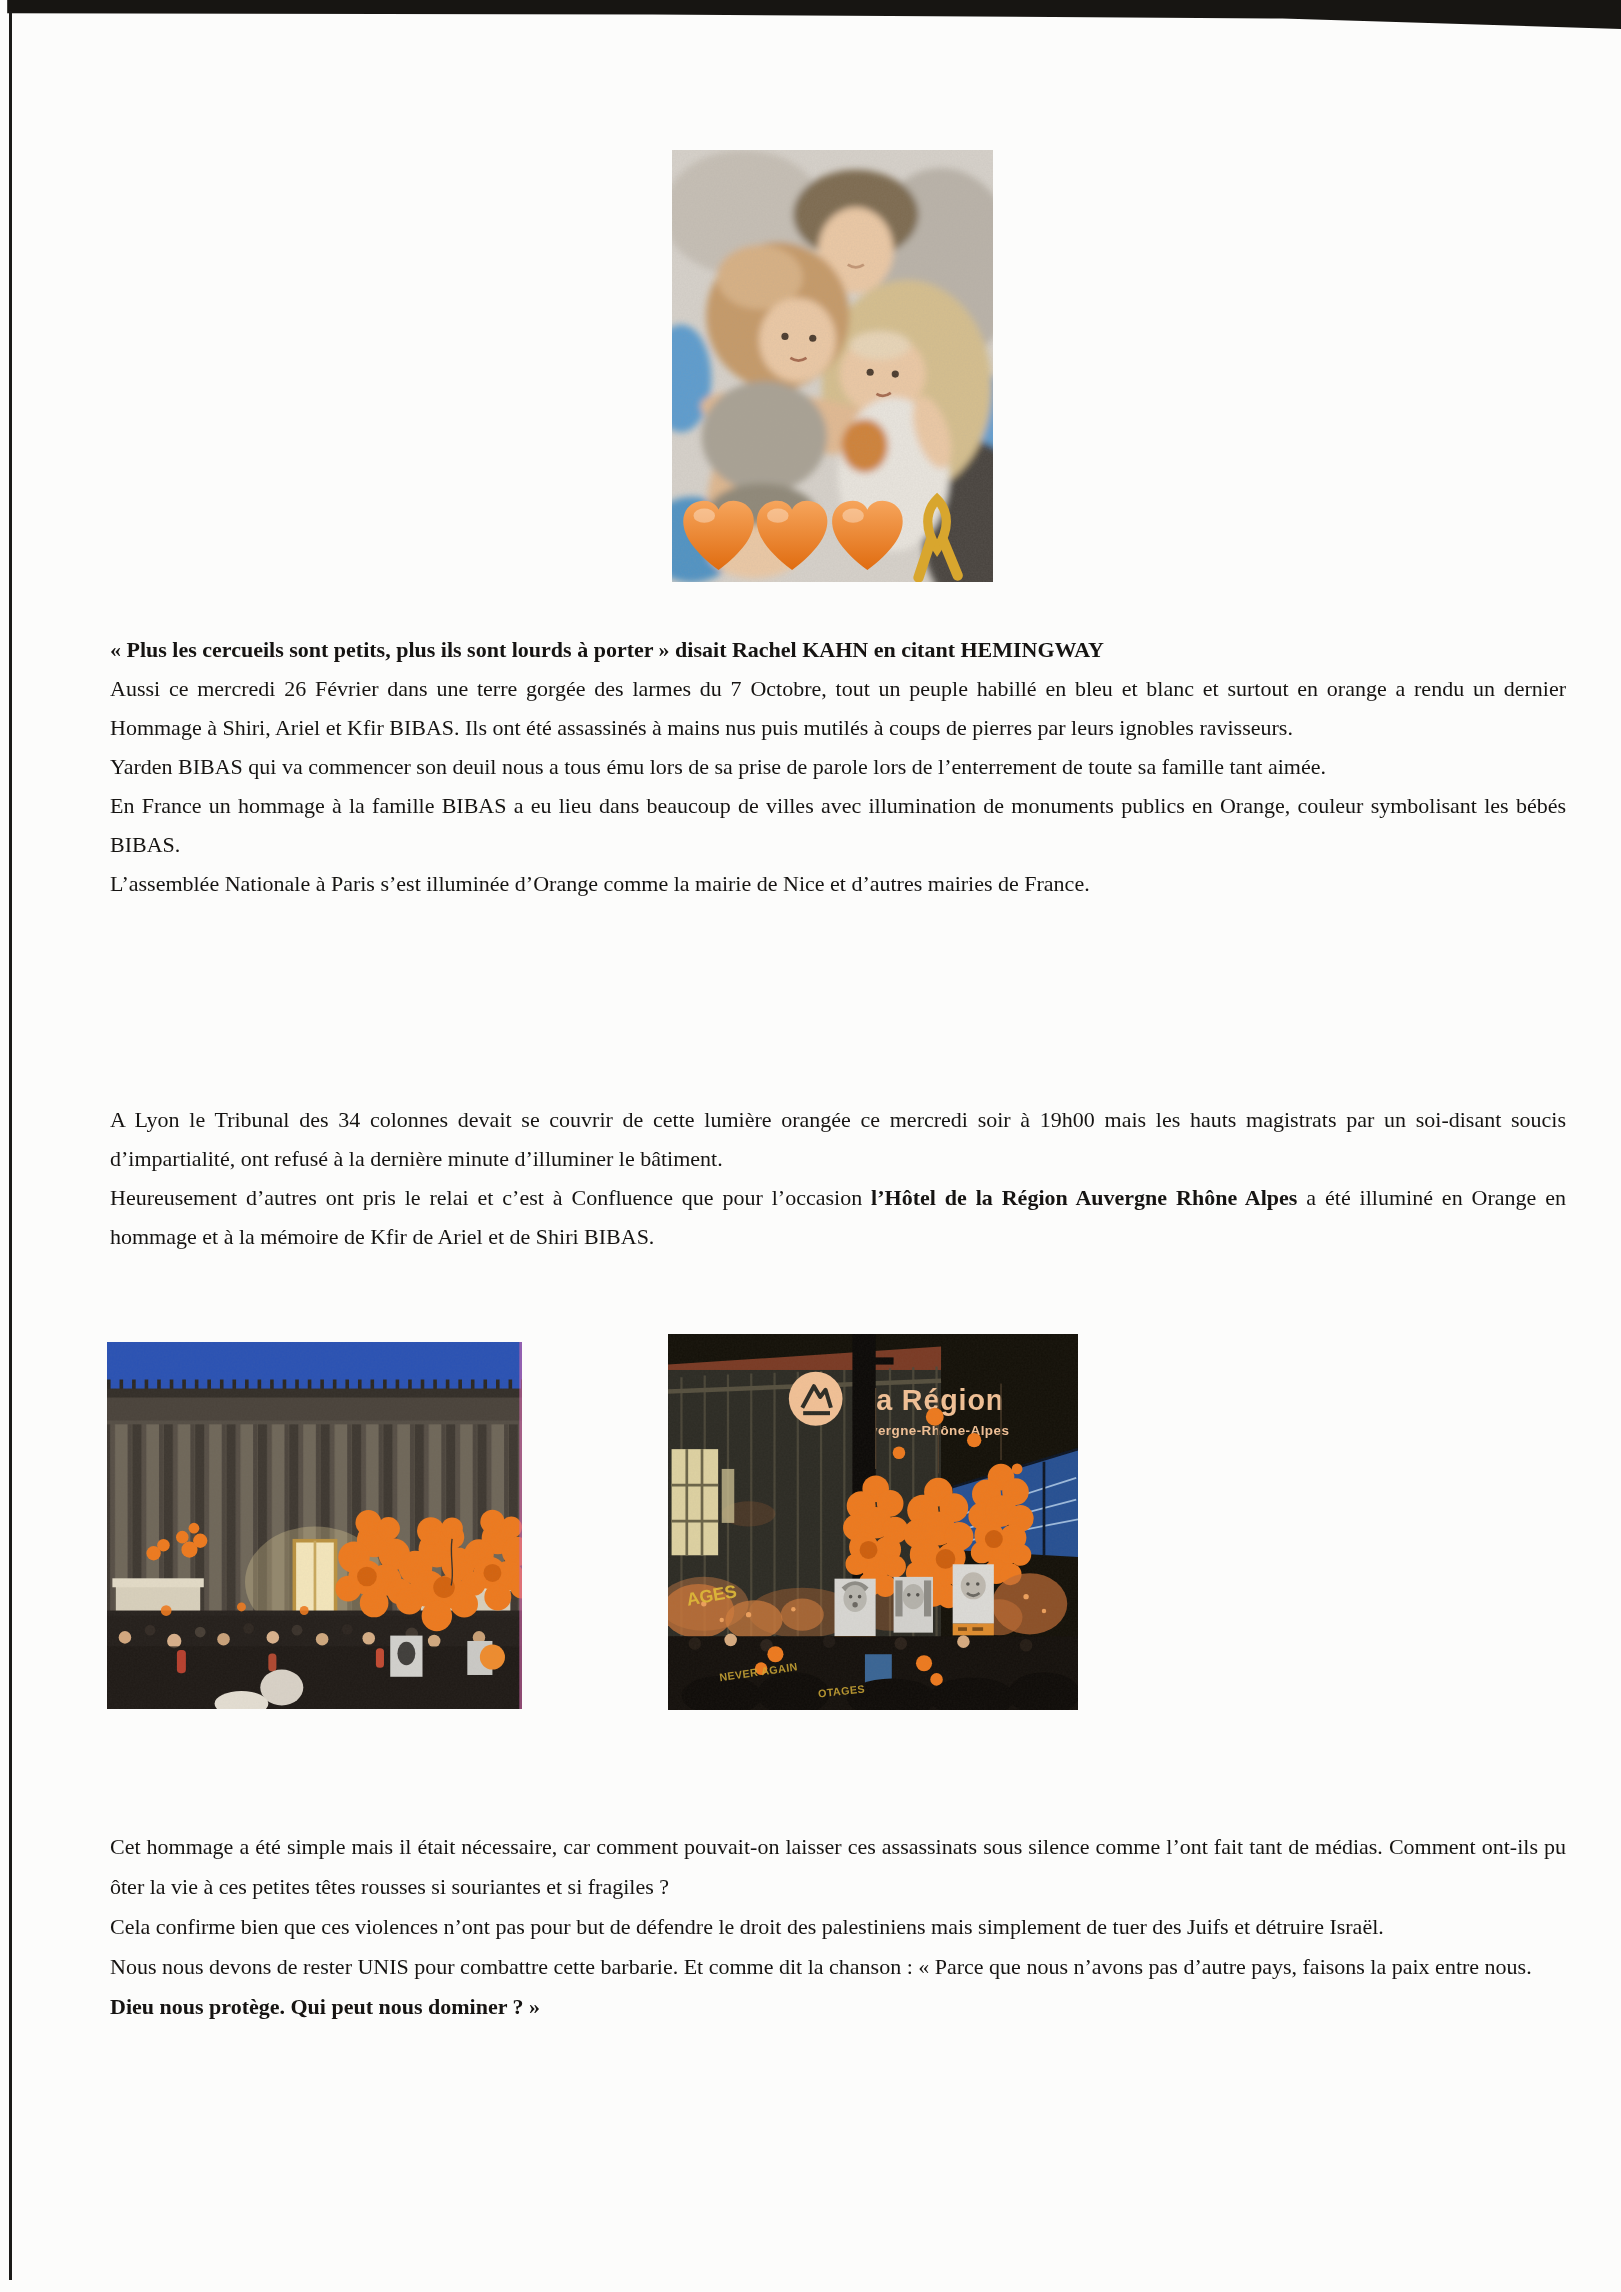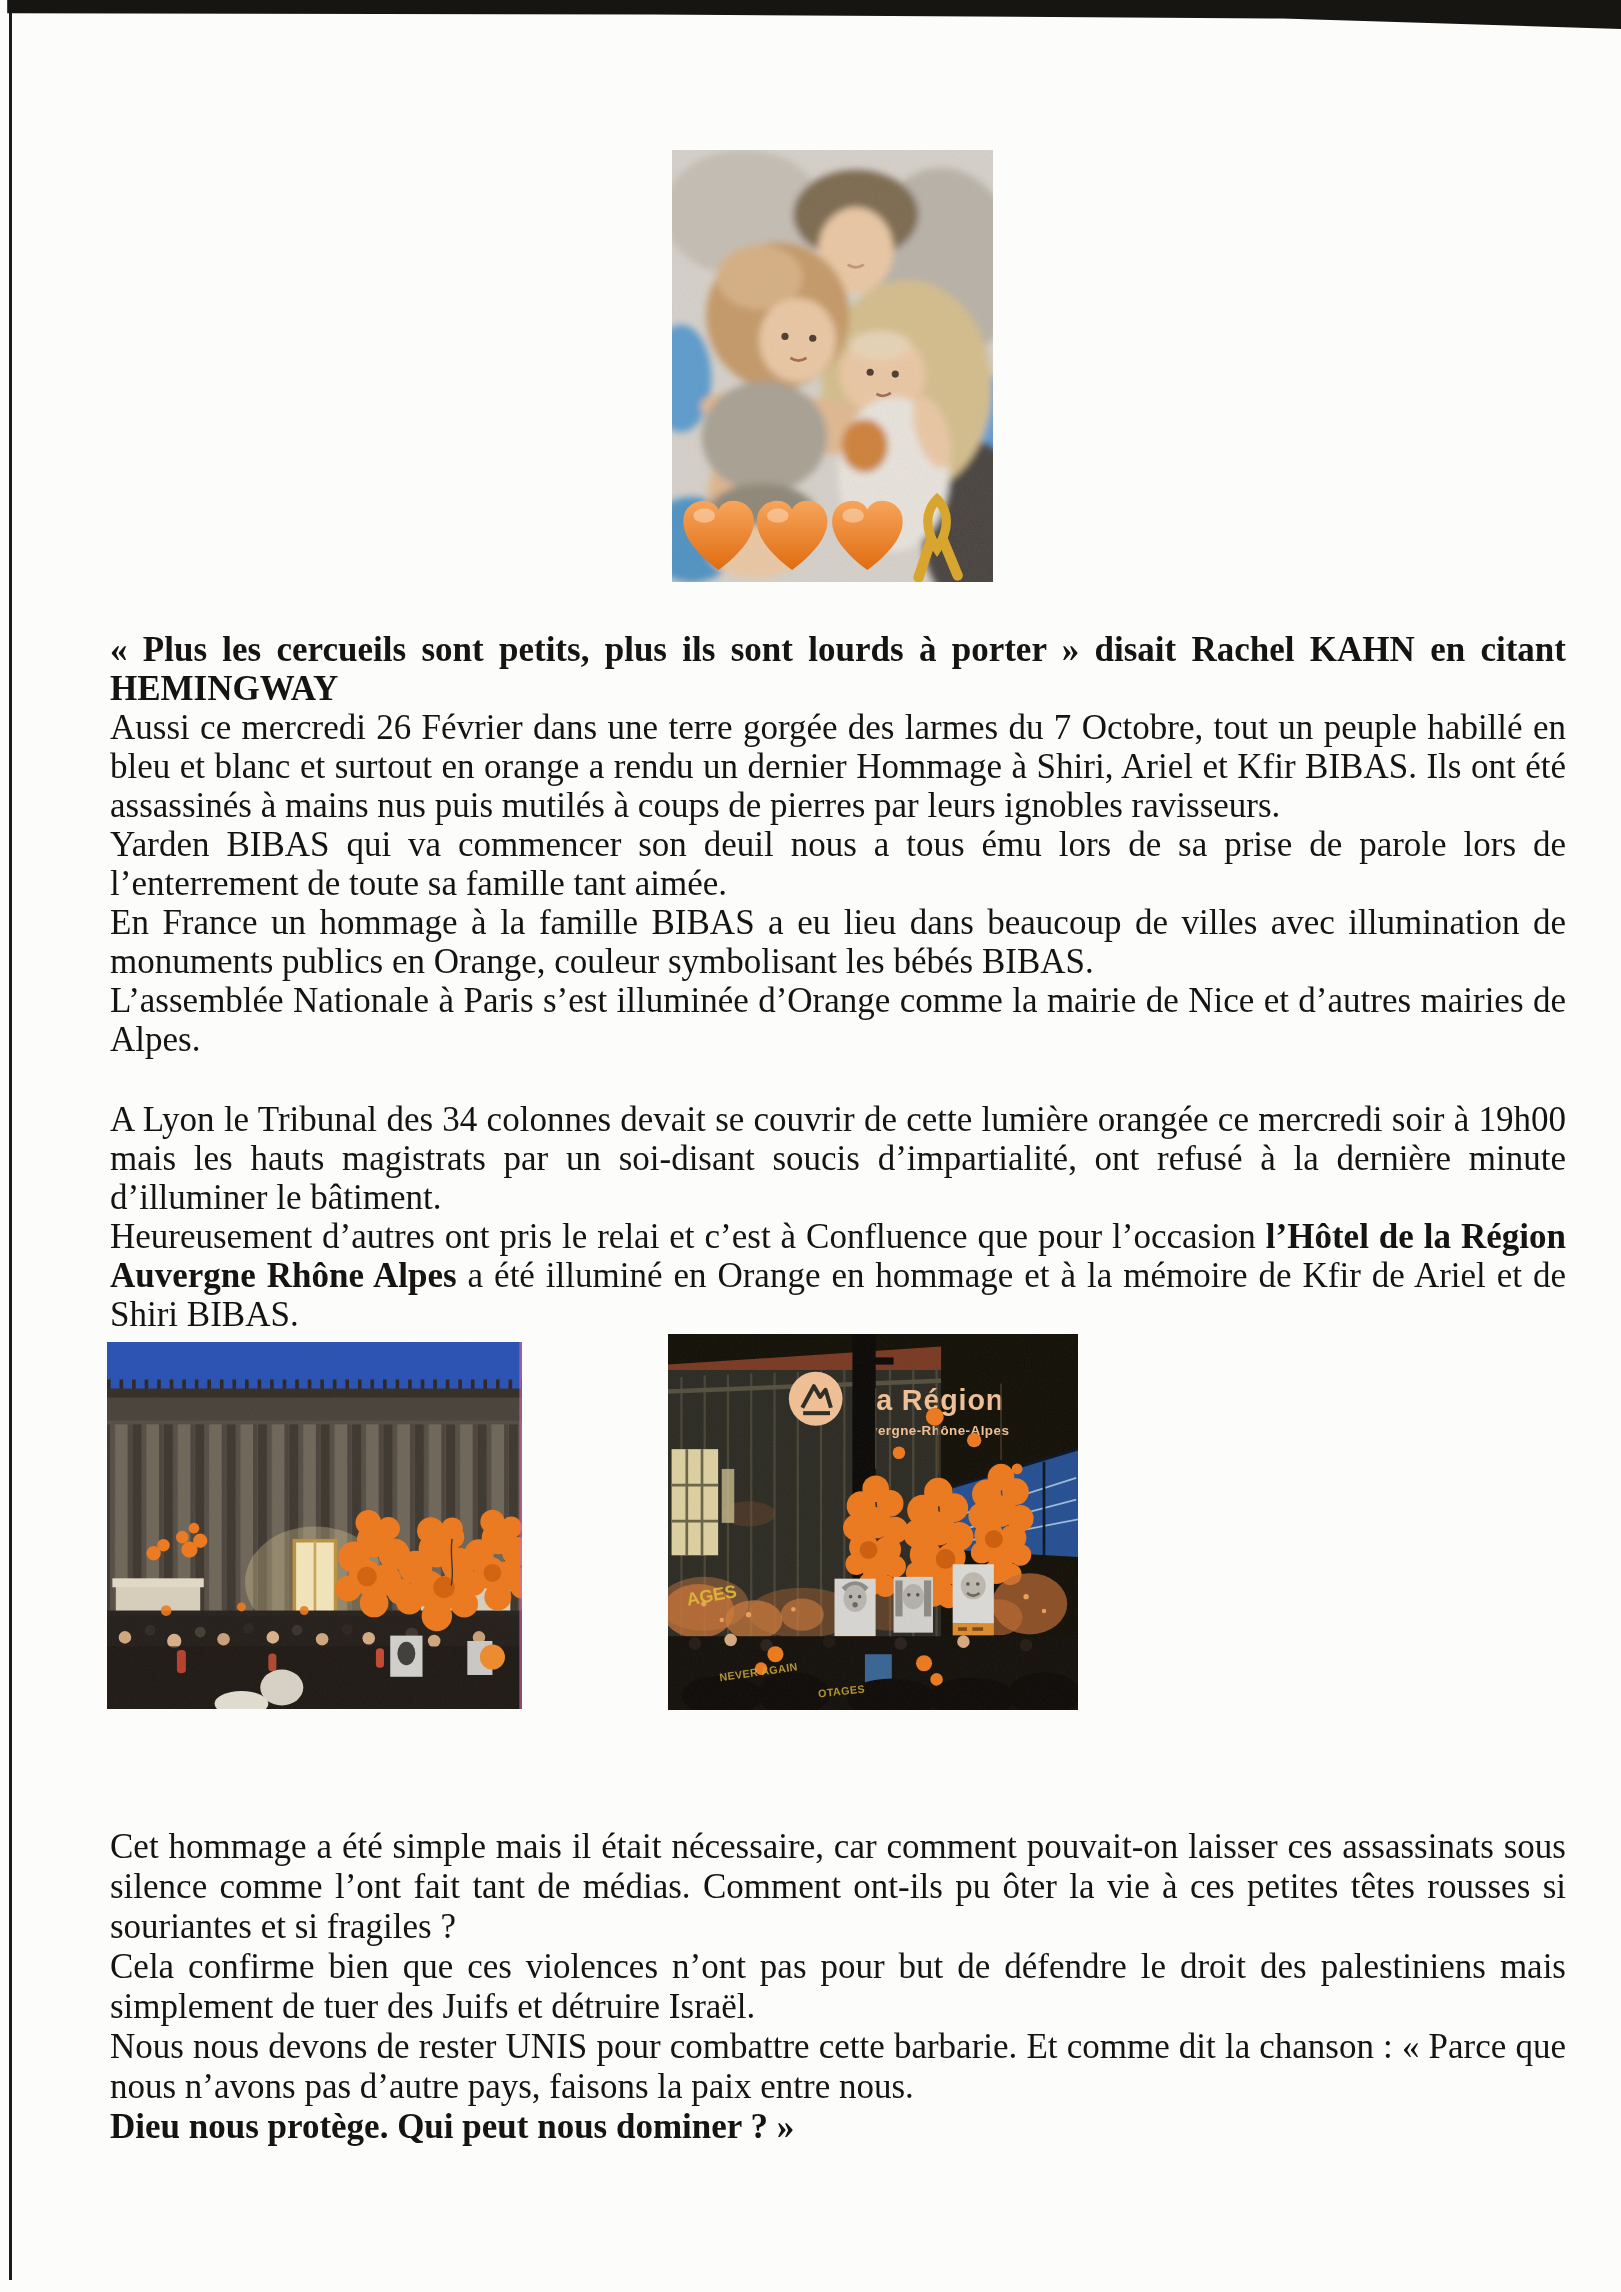--- a/index.html
+++ b/index.html
@@ -13,21 +13,21 @@
 
   
   .photo{position:absolute;margin:0;}
   .photo svg{display:block;width:100%;height:100%;}
   .photo-family{left:672px;top:150px;width:321px;height:432px;}
   .photo-tribunal{left:107px;top:1342px;width:415px;height:367px;}
   .photo-region{left:668px;top:1334px;width:410px;height:376px;}
 
   
   .text-block{position:absolute;left:110px;width:1456px;text-align:justify;color:#161412;
-        font-size:35px;line-height:39px;}
+        font-size:22px;line-height:39px;}
   .text-block p{margin:0;}
   .block-intro{top:630px;}
   .block-lyon{top:1100px;}
   .block-closing{top:1827px;line-height:40px;}
   .b{font-weight:bold;}
 
   
   .f-wall{fill:var(--wall-gray);}
   .f-skin{fill:var(--skin);}
   .f-sky{fill:var(--sky-blue);}
@@ -119,21 +119,21 @@
         <path class="s-ribbon" d="M30 44 L44 78" stroke-width="10" stroke-linecap="round" fill="none"></path>
       </g>
     </svg>
   </figure>
 
   <section class="text-block block-intro">
       <p><span class="b">« Plus les cercueils sont petits, plus ils sont lourds à porter » disait Rachel KAHN en citant HEMINGWAY</span></p>
       <p><span>Aussi ce mercredi 26 Février dans une terre gorgée des larmes du 7 Octobre, tout un peuple habillé en bleu et blanc et surtout en orange a rendu un dernier Hommage à Shiri, Ariel et Kfir BIBAS. Ils ont été assassinés à mains nus puis mutilés à coups de pierres par leurs ignobles ravisseurs.</span></p>
       <p><span>Yarden BIBAS qui va commencer son deuil nous a tous ému lors de sa prise de parole lors de l’enterrement de toute sa famille tant aimée.</span></p>
       <p><span>En France un hommage à la famille BIBAS a eu lieu dans beaucoup de villes avec illumination de monuments publics en Orange, couleur symbolisant les bébés BIBAS.</span></p>
-      <p><span>L’assemblée Nationale à Paris s’est illuminée d’Orange comme la mairie de Nice et d’autres mairies de Alpes.</span></p>
+      <p><span>L’assemblée Nationale à Paris s’est illuminée d’Orange comme la mairie de Nice et d’autres mairies de France.</span></p>
     </section>
 
   <section class="text-block block-lyon">
       <p><span>A Lyon le Tribunal des 34 colonnes devait se couvrir de cette lumière orangée ce mercredi soir à 19h00 mais les hauts magistrats par un soi-disant soucis d’impartialité, ont refusé à la dernière minute d’illuminer le bâtiment.</span></p>
       <p><span>Heureusement d’autres ont pris le relai et c’est à Confluence que pour l’occasion </span><span class="b">l’Hôtel de la Région Auvergne Rhône Alpes</span><span> a été illuminé en Orange en hommage et à la mémoire de Kfir de Ariel et de Shiri BIBAS.</span></p>
     </section>
 
   <figure class="photo photo-tribunal">
     <svg viewBox="0 0 463 410" preserveAspectRatio="none">
       <defs>

